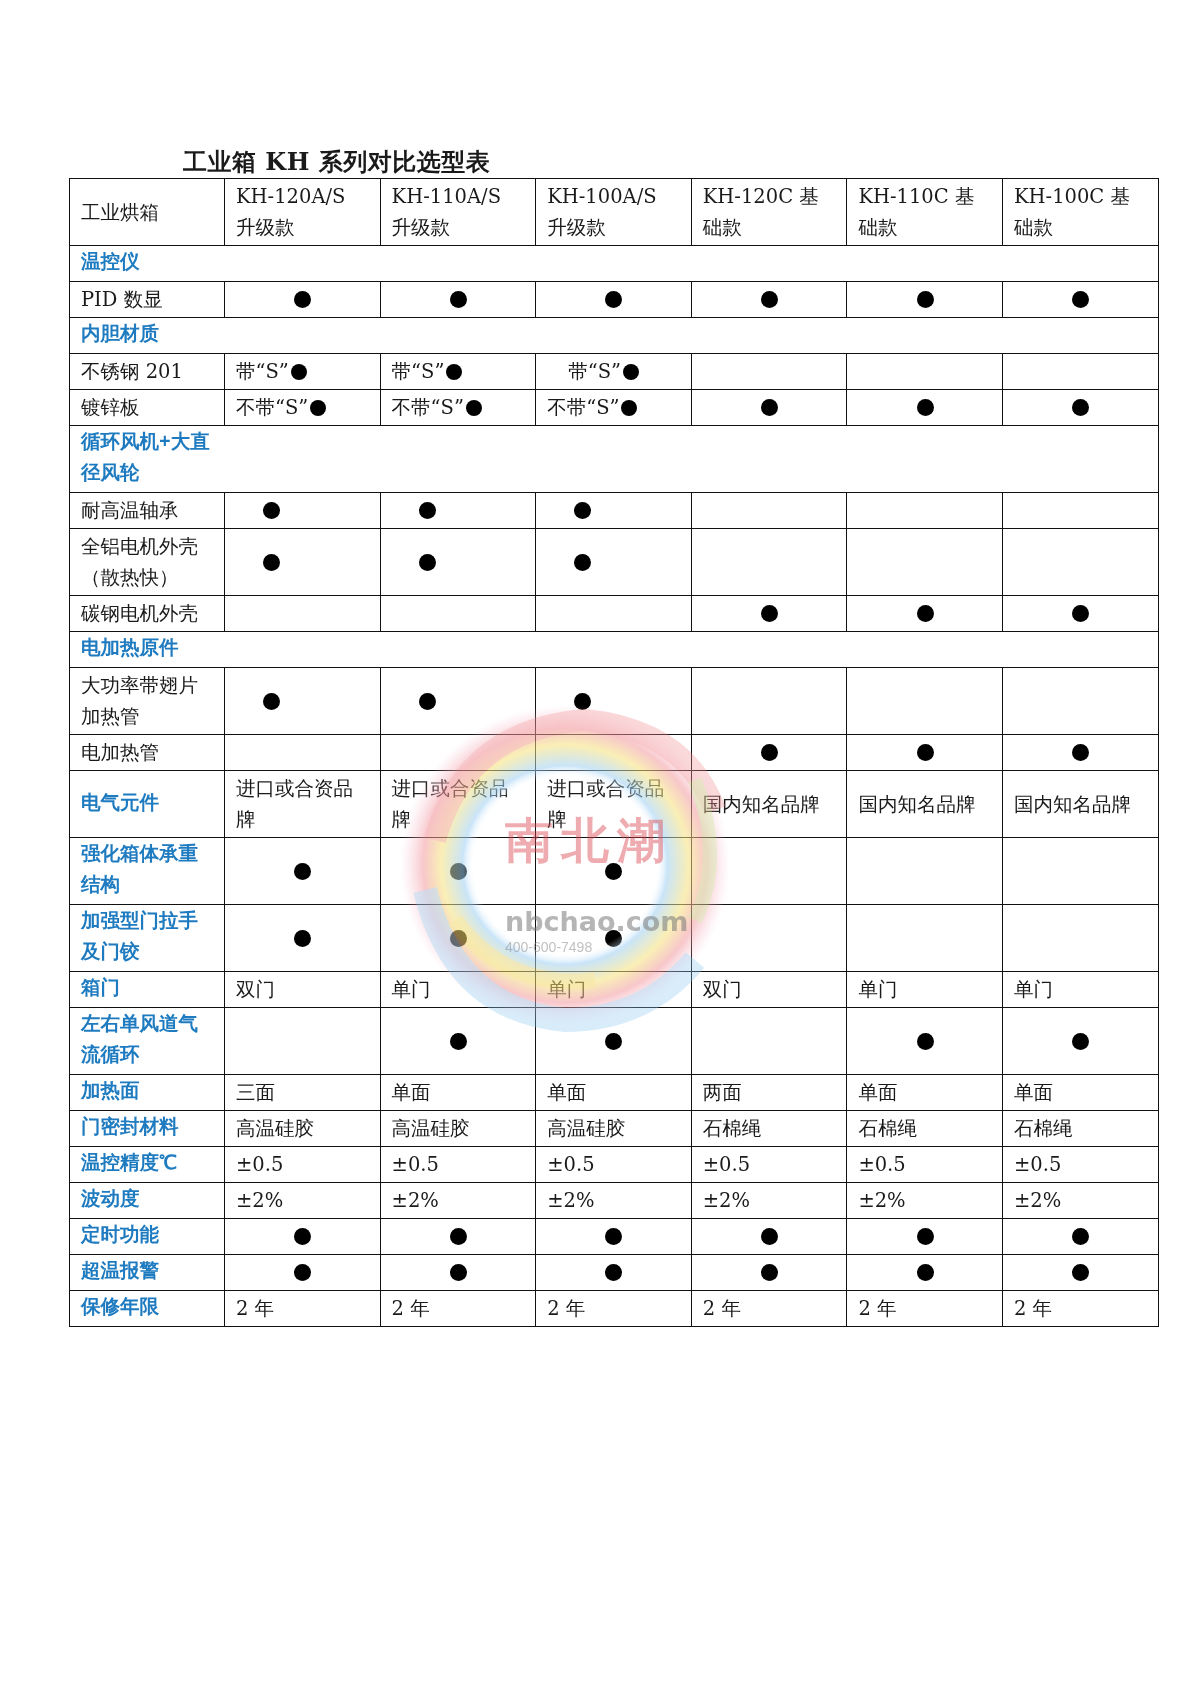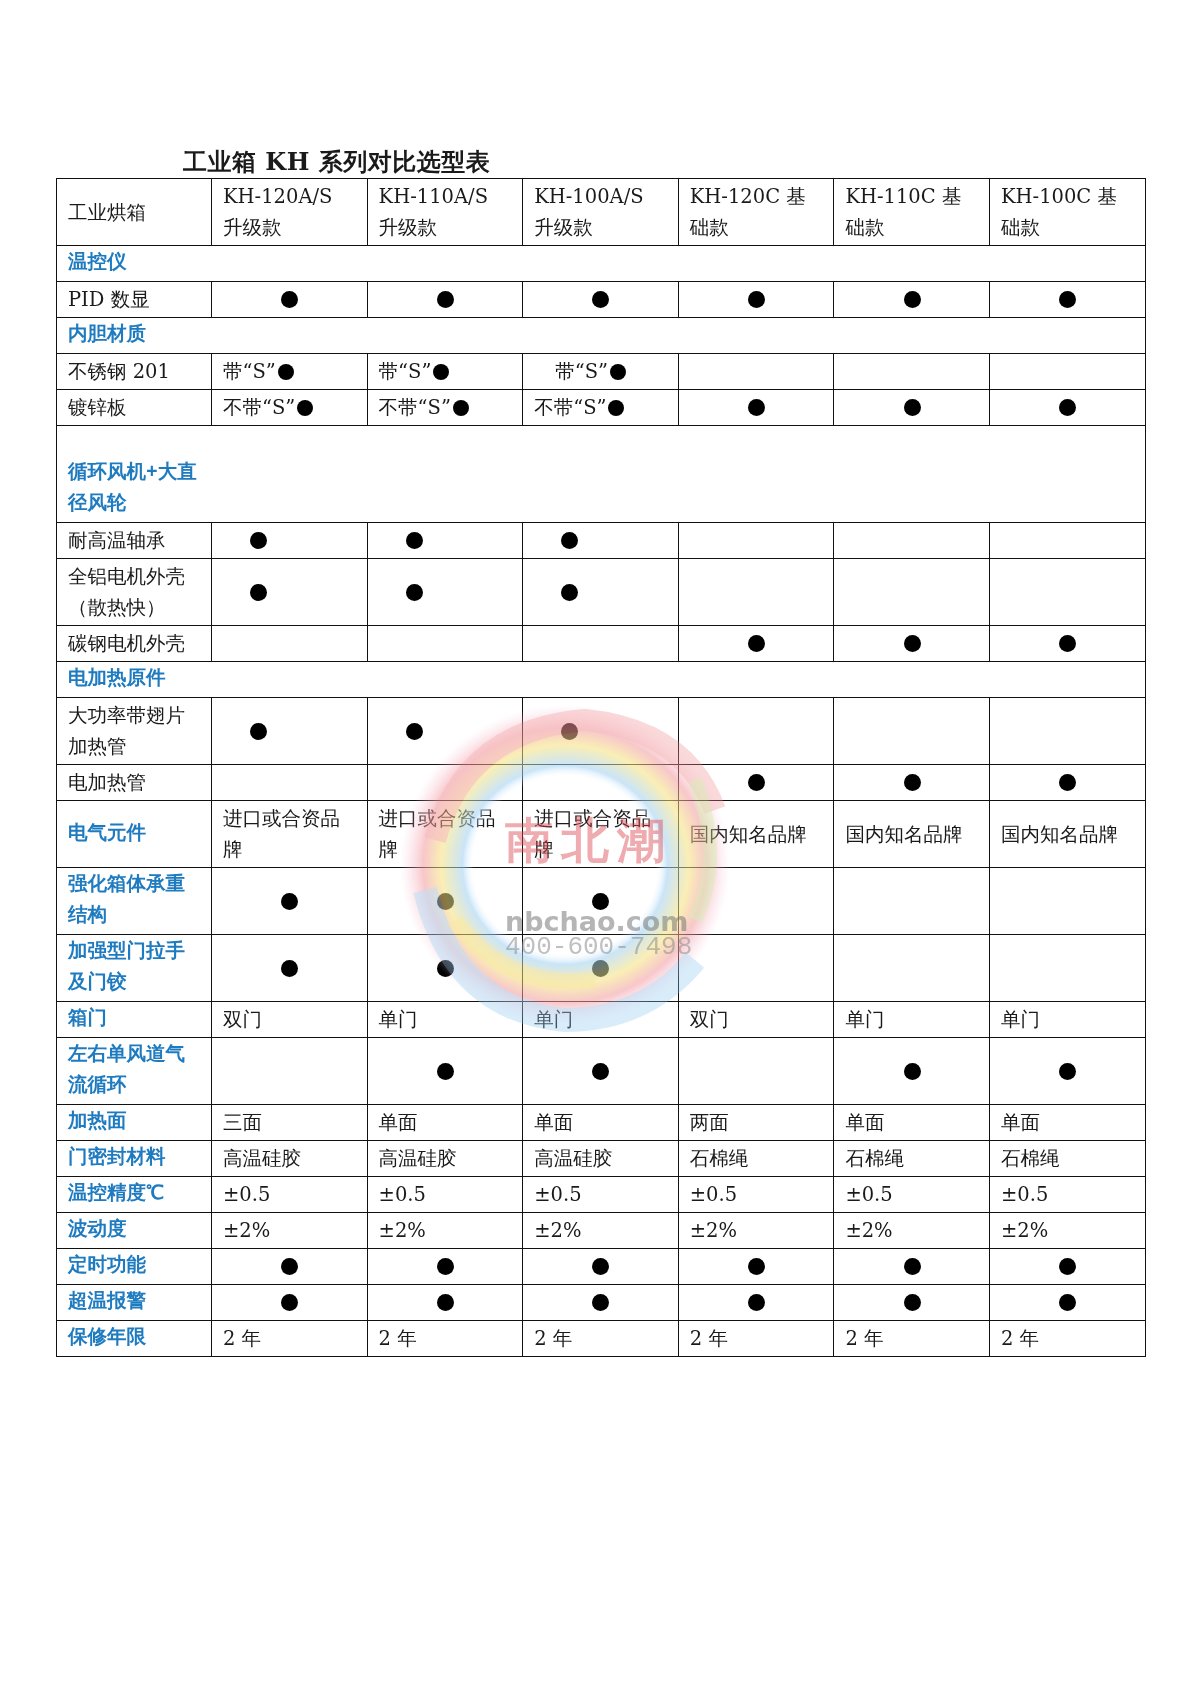--- a/index.html
+++ b/index.html
@@ -1,38 +1,38 @@
 <!DOCTYPE html>
 <html><head>
 <meta charset="utf-8">
 <style>
   html, body { margin:0; padding:0; background:#ffffff; }
   body { width:1200px; height:1697px; position:relative; overflow:hidden;
          font-family: "DejaVu Serif", "Liberation Serif", serif; color:#1a1a1a; }
   .title { position:absolute; left:183px; top:146px; font-size:24px; font-weight:bold;
            font-family: "DejaVu Serif", "Liberation Serif", serif; letter-spacing:0.5px; }
-  table.cmp { position:absolute; left:56px; top:178px; width:1089px;
+  table.cmp { position:absolute; left:69px; top:178px; width:1089px;
               border-collapse:collapse; table-layout:fixed; z-index:1; }
   table.cmp td { border:1.6px solid #111; padding:2px 10px 2px 11px; vertical-align:middle;
                  font-size:19.5px; line-height:31px; text-align:left; background:transparent; }
   col.c0 { width:155px; }
   col.cx { width:155.6px; }
   .sect { color:#1f7bc0; font-weight:bold; font-family:Liberation Mono, monospace; font-size:19px; }
   .dot { display:inline-block; width:17px; height:17px; border-radius:50%; background:#000; vertical-align:-2px; }
   .ctr { text-align:center !important; }
   .dotpad { padding-left:38px !important; }
   .sdot { display:inline-block; width:16px; height:16px; border-radius:50%; background:#000; vertical-align:-2px; margin-left:2px; }
   tr.h2 td { height:58px; }
   tr.h1 td { height:27px; }
   
   .wm { position:absolute; left:395px; top:690px; width:340px; height:345px; z-index:2; pointer-events:none; opacity:0.55; }
   .wm-text { position:absolute; left:505px; top:815px; z-index:3; pointer-events:none; text-align:left; width:190px; }
   .wm-cn { font-size:48px; color:rgba(220,70,80,0.45); font-weight:bold; font-family:"DejaVu Serif",serif; letter-spacing:8px; line-height:50px; }
   .wm-url { font-size:27px; color:rgba(120,120,120,0.55); font-weight:bold; font-family:"DejaVu Sans",sans-serif; line-height:28px;margin-top:43px; }
-  .wm-tel { font-size:26px; color:rgba(140,140,140,0.55); font-family:Liberation Mono, monospace; line-height:22px; }
+  .wm-tel { font-size:14px; color:rgba(140,140,140,0.55); font-family:Liberation Sans, sans-serif; line-height:22px; }
 </style>
 </head>
 <body>
 
 <div class="title">工业箱 KH 系列对比选型表</div>
 
 <table class="cmp">
   <colgroup>
     <col class="c0">
       <col class="cx">
@@ -80,21 +80,21 @@
         <td>镀锌板</td>
         <td><span>不带“S”</span><span class="sdot"></span></td>
         <td><span>不带“S”</span><span class="sdot"></span></td>
         <td><span>不带“S”</span><span class="sdot"></span></td>
         <td class="ctr"><span class="dot"></span></td>
         <td class="ctr"><span class="dot"></span></td>
         <td class="ctr"><span class="dot"></span></td>
       </tr>
       <tr class="h2">
         <td colspan="7" class="sect" style="white-space: normal;">
-          <div style="width: 134px; margin-top: 30px;">循环风机+大直径风轮</div>
+          <div style="width: 134px;">循环风机+大直径风轮</div>
         </td>
       </tr>
       <tr class="h1">
         <td>耐高温轴承</td>
         <td class="dotpad"><span class="dot"></span></td>
         <td class="dotpad"><span class="dot"></span></td>
         <td class="dotpad"><span class="dot"></span></td>
         <td></td>
         <td></td>
         <td></td>

